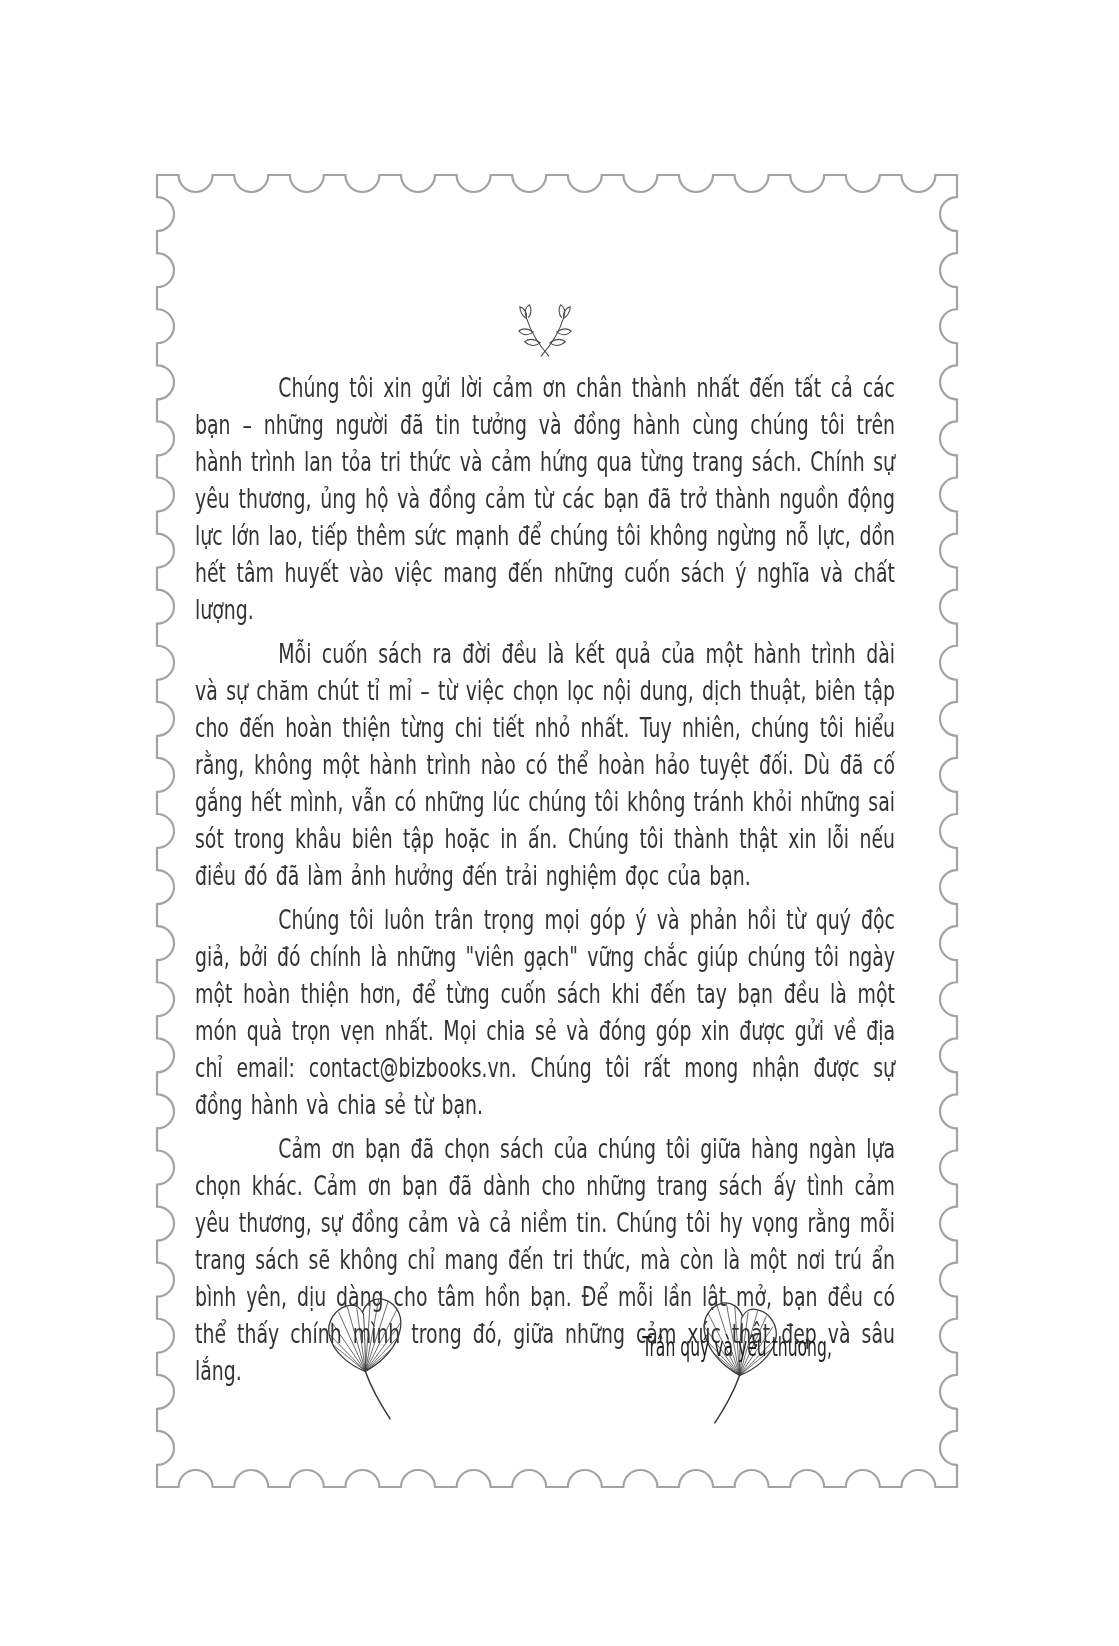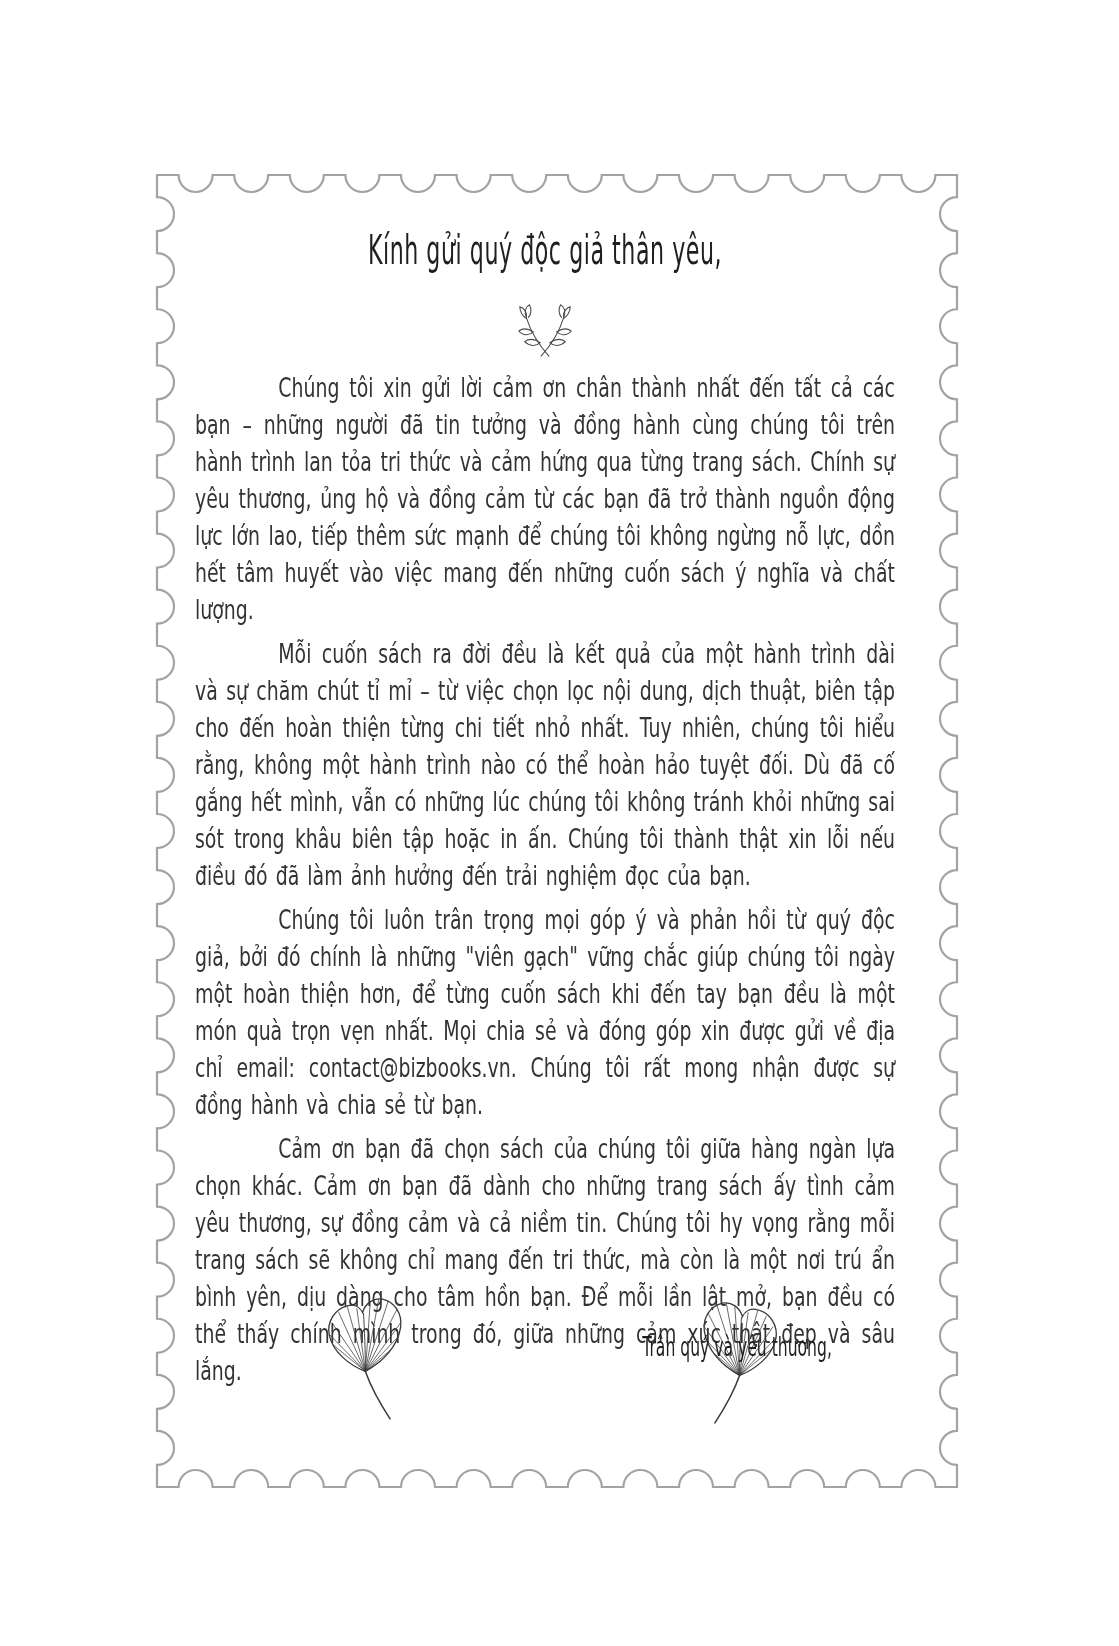--- a/index.html
+++ b/index.html
@@ -84,23 +84,20 @@
     </g>
   </defs>
 </svg>
 
 <div class="page" style="--ink: #333333; --ink-strong: #1f1f1f; --paper: #ffffff;">
 
   <svg class="stamp-border" width="1119" height="1646" viewBox="0 0 1119 1646" aria-hidden="true">
     <path id="stamp-path" fill="none" stroke="#a3a3a3" stroke-width="2.2" d="M 157 175 L 178.6 175 A 17 17 0 0 0 212.6 175 L 234.2 175 A 17 17 0 0 0 268.2 175 L 289.8 175 A 17 17 0 0 0 323.8 175 L 345.40000000000003 175 A 17 17 0 0 0 379.40000000000003 175 L 401.00000000000006 175 A 17 17 0 0 0 435.00000000000006 175 L 456.6000000000001 175 A 17 17 0 0 0 490.6000000000001 175 L 512.2 175 A 17 17 0 0 0 546.2 175 L 567.8000000000001 175 A 17 17 0 0 0 601.8000000000001 175 L 623.4000000000001 175 A 17 17 0 0 0 657.4000000000001 175 L 679.0000000000001 175 A 17 17 0 0 0 713.0000000000001 175 L 734.6000000000001 175 A 17 17 0 0 0 768.6000000000001 175 L 790.2000000000002 175 A 17 17 0 0 0 824.2000000000002 175 L 845.8000000000002 175 A 17 17 0 0 0 879.8000000000002 175 L 901.4000000000002 175 A 17 17 0 0 0 935.4000000000002 175 L 957 175 L 957 197.08333333333334 A 17 17 0 0 0 957 231.08333333333334 L 957 253.16666666666669 A 17 17 0 0 0 957 287.1666666666667 L 957 309.25 A 17 17 0 0 0 957 343.25 L 957 365.3333333333333 A 17 17 0 0 0 957 399.3333333333333 L 957 421.41666666666663 A 17 17 0 0 0 957 455.41666666666663 L 957 477.49999999999994 A 17 17 0 0 0 957 511.49999999999994 L 957 533.5833333333333 A 17 17 0 0 0 957 567.5833333333333 L 957 589.6666666666666 A 17 17 0 0 0 957 623.6666666666666 L 957 645.75 A 17 17 0 0 0 957 679.75 L 957 701.8333333333334 A 17 17 0 0 0 957 735.8333333333334 L 957 757.9166666666667 A 17 17 0 0 0 957 791.9166666666667 L 957 814.0000000000001 A 17 17 0 0 0 957 848.0000000000001 L 957 870.0833333333335 A 17 17 0 0 0 957 904.0833333333335 L 957 926.1666666666669 A 17 17 0 0 0 957 960.1666666666669 L 957 982.2500000000002 A 17 17 0 0 0 957 1016.2500000000002 L 957 1038.3333333333335 A 17 17 0 0 0 957 1072.3333333333335 L 957 1094.4166666666667 A 17 17 0 0 0 957 1128.4166666666667 L 957 1150.5 A 17 17 0 0 0 957 1184.5 L 957 1206.5833333333333 A 17 17 0 0 0 957 1240.5833333333333 L 957 1262.6666666666665 A 17 17 0 0 0 957 1296.6666666666665 L 957 1318.7499999999998 A 17 17 0 0 0 957 1352.7499999999998 L 957 1374.833333333333 A 17 17 0 0 0 957 1408.833333333333 L 957 1430.9166666666663 A 17 17 0 0 0 957 1464.9166666666663 L 957 1487 L 935.4 1487 A 17 17 0 0 0 901.4 1487 L 879.8 1487 A 17 17 0 0 0 845.8 1487 L 824.1999999999999 1487 A 17 17 0 0 0 790.1999999999999 1487 L 768.5999999999999 1487 A 17 17 0 0 0 734.5999999999999 1487 L 712.9999999999999 1487 A 17 17 0 0 0 678.9999999999999 1487 L 657.3999999999999 1487 A 17 17 0 0 0 623.3999999999999 1487 L 601.7999999999998 1487 A 17 17 0 0 0 567.7999999999998 1487 L 546.1999999999998 1487 A 17 17 0 0 0 512.1999999999998 1487 L 490.5999999999998 1487 A 17 17 0 0 0 456.5999999999998 1487 L 434.9999999999998 1487 A 17 17 0 0 0 400.9999999999998 1487 L 379.39999999999975 1487 A 17 17 0 0 0 345.39999999999975 1487 L 323.7999999999997 1487 A 17 17 0 0 0 289.7999999999997 1487 L 268.1999999999997 1487 A 17 17 0 0 0 234.1999999999997 1487 L 212.5999999999997 1487 A 17 17 0 0 0 178.5999999999997 1487 L 157 1487 L 157 1464.9166666666667 A 17 17 0 0 0 157 1430.9166666666667 L 157 1408.8333333333335 A 17 17 0 0 0 157 1374.8333333333335 L 157 1352.7500000000002 A 17 17 0 0 0 157 1318.7500000000002 L 157 1296.666666666667 A 17 17 0 0 0 157 1262.666666666667 L 157 1240.5833333333337 A 17 17 0 0 0 157 1206.5833333333337 L 157 1184.5000000000005 A 17 17 0 0 0 157 1150.5000000000005 L 157 1128.4166666666672 A 17 17 0 0 0 157 1094.4166666666672 L 157 1072.333333333334 A 17 17 0 0 0 157 1038.333333333334 L 157 1016.2500000000006 A 17 17 0 0 0 157 982.2500000000006 L 157 960.1666666666672 A 17 17 0 0 0 157 926.1666666666672 L 157 904.0833333333338 A 17 17 0 0 0 157 870.0833333333338 L 157 848.0000000000005 A 17 17 0 0 0 157 814.0000000000005 L 157 791.9166666666671 A 17 17 0 0 0 157 757.9166666666671 L 157 735.8333333333337 A 17 17 0 0 0 157 701.8333333333337 L 157 679.7500000000003 A 17 17 0 0 0 157 645.7500000000003 L 157 623.666666666667 A 17 17 0 0 0 157 589.666666666667 L 157 567.5833333333336 A 17 17 0 0 0 157 533.5833333333336 L 157 511.5000000000003 A 17 17 0 0 0 157 477.5000000000003 L 157 455.41666666666697 A 17 17 0 0 0 157 421.41666666666697 L 157 399.33333333333366 A 17 17 0 0 0 157 365.33333333333366 L 157 343.25000000000034 A 17 17 0 0 0 157 309.25000000000034 L 157 287.166666666667 A 17 17 0 0 0 157 253.16666666666703 L 157 231.08333333333368 A 17 17 0 0 0 157 197.08333333333368 Z"></path>
   </svg>
 
-  <div class="title-wrap">
-    <span class="title-inner">Kính gửi quý độc giả thân yêu,</span>
-  </div>
 
   <div class="ornament-wrap">
     <svg width="62" height="56" viewBox="0 0 64 56" style="display:inline-block">
       <use href="#sprig"></use>
       <use href="#sprig" transform="translate(64,0) scale(-1,1)"></use>
     </svg>
   </div>
 
   <div class="body-text">
     <p>Chúng tôi xin gửi lời cảm ơn chân thành nhất đến tất cả các bạn – những người đã tin tưởng và đồng hành cùng chúng tôi trên hành trình lan tỏa tri thức và cảm hứng qua từng trang sách. Chính sự yêu thương, ủng hộ và đồng cảm từ các bạn đã trở thành nguồn động lực lớn lao, tiếp thêm sức mạnh để chúng tôi không ngừng nỗ lực, dồn hết tâm huyết vào việc mang đến những cuốn sách ý nghĩa và chất lượng.</p>

